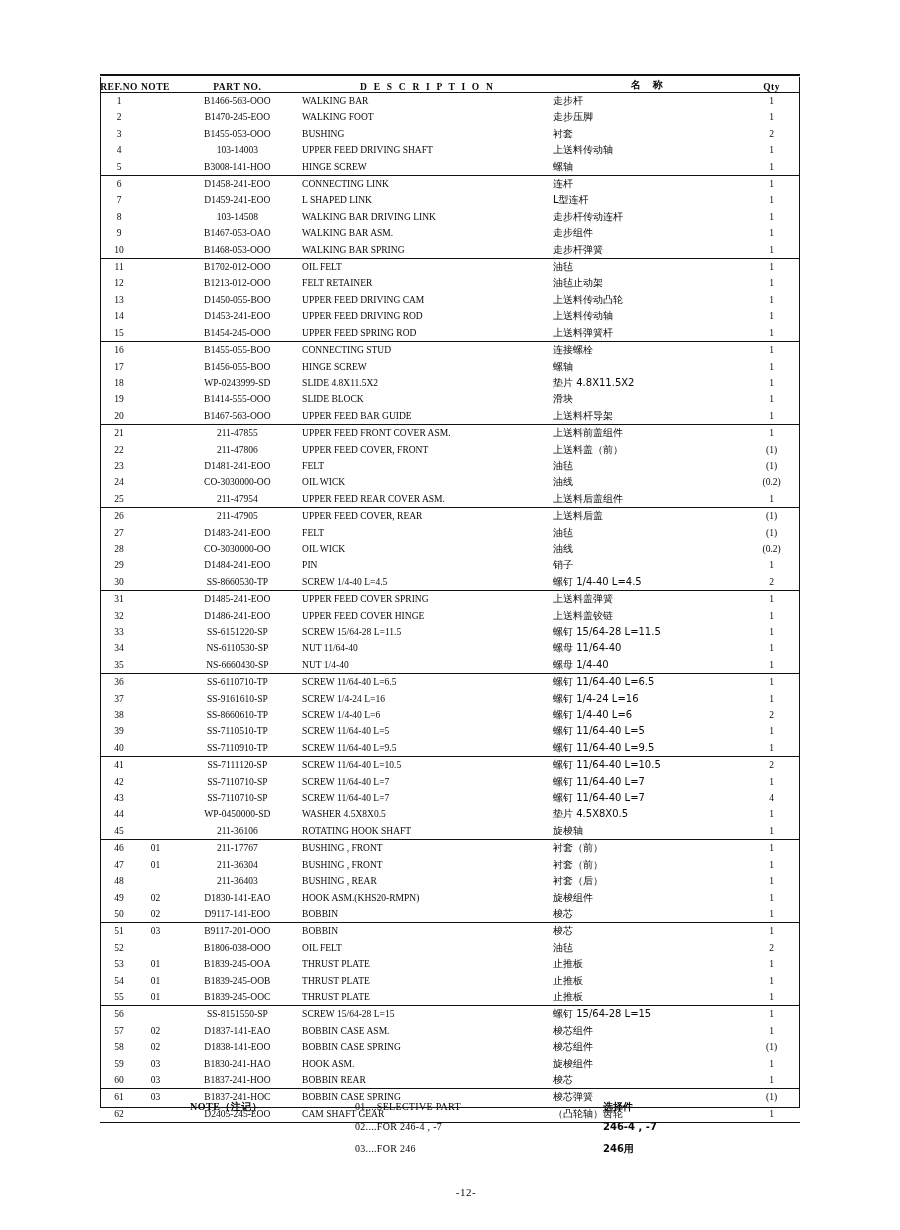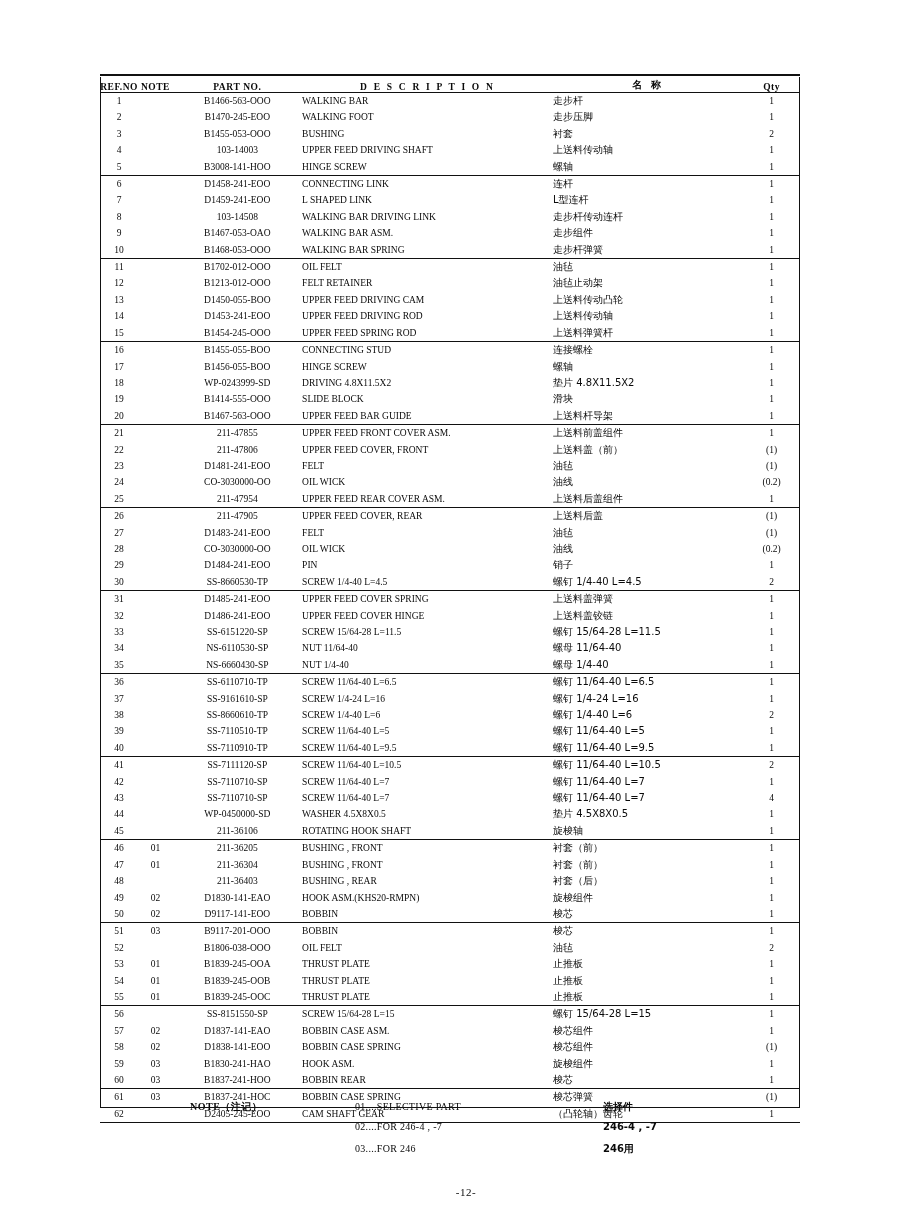--- a/index.html
+++ b/index.html
@@ -45,21 +45,21 @@
 
   
   thead td {
     font-size: 9.5px;
     font-weight: bold;
     letter-spacing: 0.5px;
     padding-bottom: 2px;
     text-align: center;
   }
   thead .c-desc { letter-spacing: 2.2px; text-align: center; padding-left: 0; }
-  thead .c-name { letter-spacing: 3px; text-align: center; padding-left: 0; font-family: Liberation Sans, sans-serif;}
+  thead .c-name { letter-spacing: 3px; text-align: center; padding-left: 0; font-family: Liberation Mono, monospace;}
   thead .c-part { letter-spacing: 0.6px; }
 
   tbody tr td {
     height: 16.4px;
     line-height: 16.4px;
   }
   tbody tr.group-start td {
     border-top: 0.9px solid #111;
   }
   tbody tr.grouplast td {
@@ -259,21 +259,21 @@
           <td class="c-note"></td>
           <td class="c-part">B1456-055-BOO</td>
           <td class="c-desc">HINGE SCREW</td>
           <td class="c-name">螺轴</td>
           <td class="c-qty">1</td>
         </tr>
         <tr>
           <td class="c-ref">18</td>
           <td class="c-note"></td>
           <td class="c-part">WP-0243999-SD</td>
-          <td class="c-desc">DRIVING 4.8X11.5X2</td>
+          <td class="c-desc">SLIDE 4.8X11.5X2</td>
           <td class="c-name">垫片  4.8X11.5X2</td>
           <td class="c-qty">1</td>
         </tr>
         <tr>
           <td class="c-ref">19</td>
           <td class="c-note"></td>
           <td class="c-part">B1414-555-OOO</td>
           <td class="c-desc">SLIDE BLOCK</td>
           <td class="c-name">滑块</td>
           <td class="c-qty">1</td>
@@ -482,21 +482,21 @@
           <td class="c-ref">45</td>
           <td class="c-note"></td>
           <td class="c-part">211-36106</td>
           <td class="c-desc">ROTATING HOOK SHAFT</td>
           <td class="c-name">旋梭轴</td>
           <td class="c-qty">1</td>
         </tr>
         <tr class="group-start">
           <td class="c-ref">46</td>
           <td class="c-note">01</td>
-          <td class="c-part">211-36205</td>
+          <td class="c-part">211-17767</td>
           <td class="c-desc">BUSHING , FRONT</td>
           <td class="c-name">衬套（前）</td>
           <td class="c-qty">1</td>
         </tr>
         <tr>
           <td class="c-ref">47</td>
           <td class="c-note">01</td>
           <td class="c-part">211-36304</td>
           <td class="c-desc">BUSHING , FRONT</td>
           <td class="c-name">衬套（前）</td>

